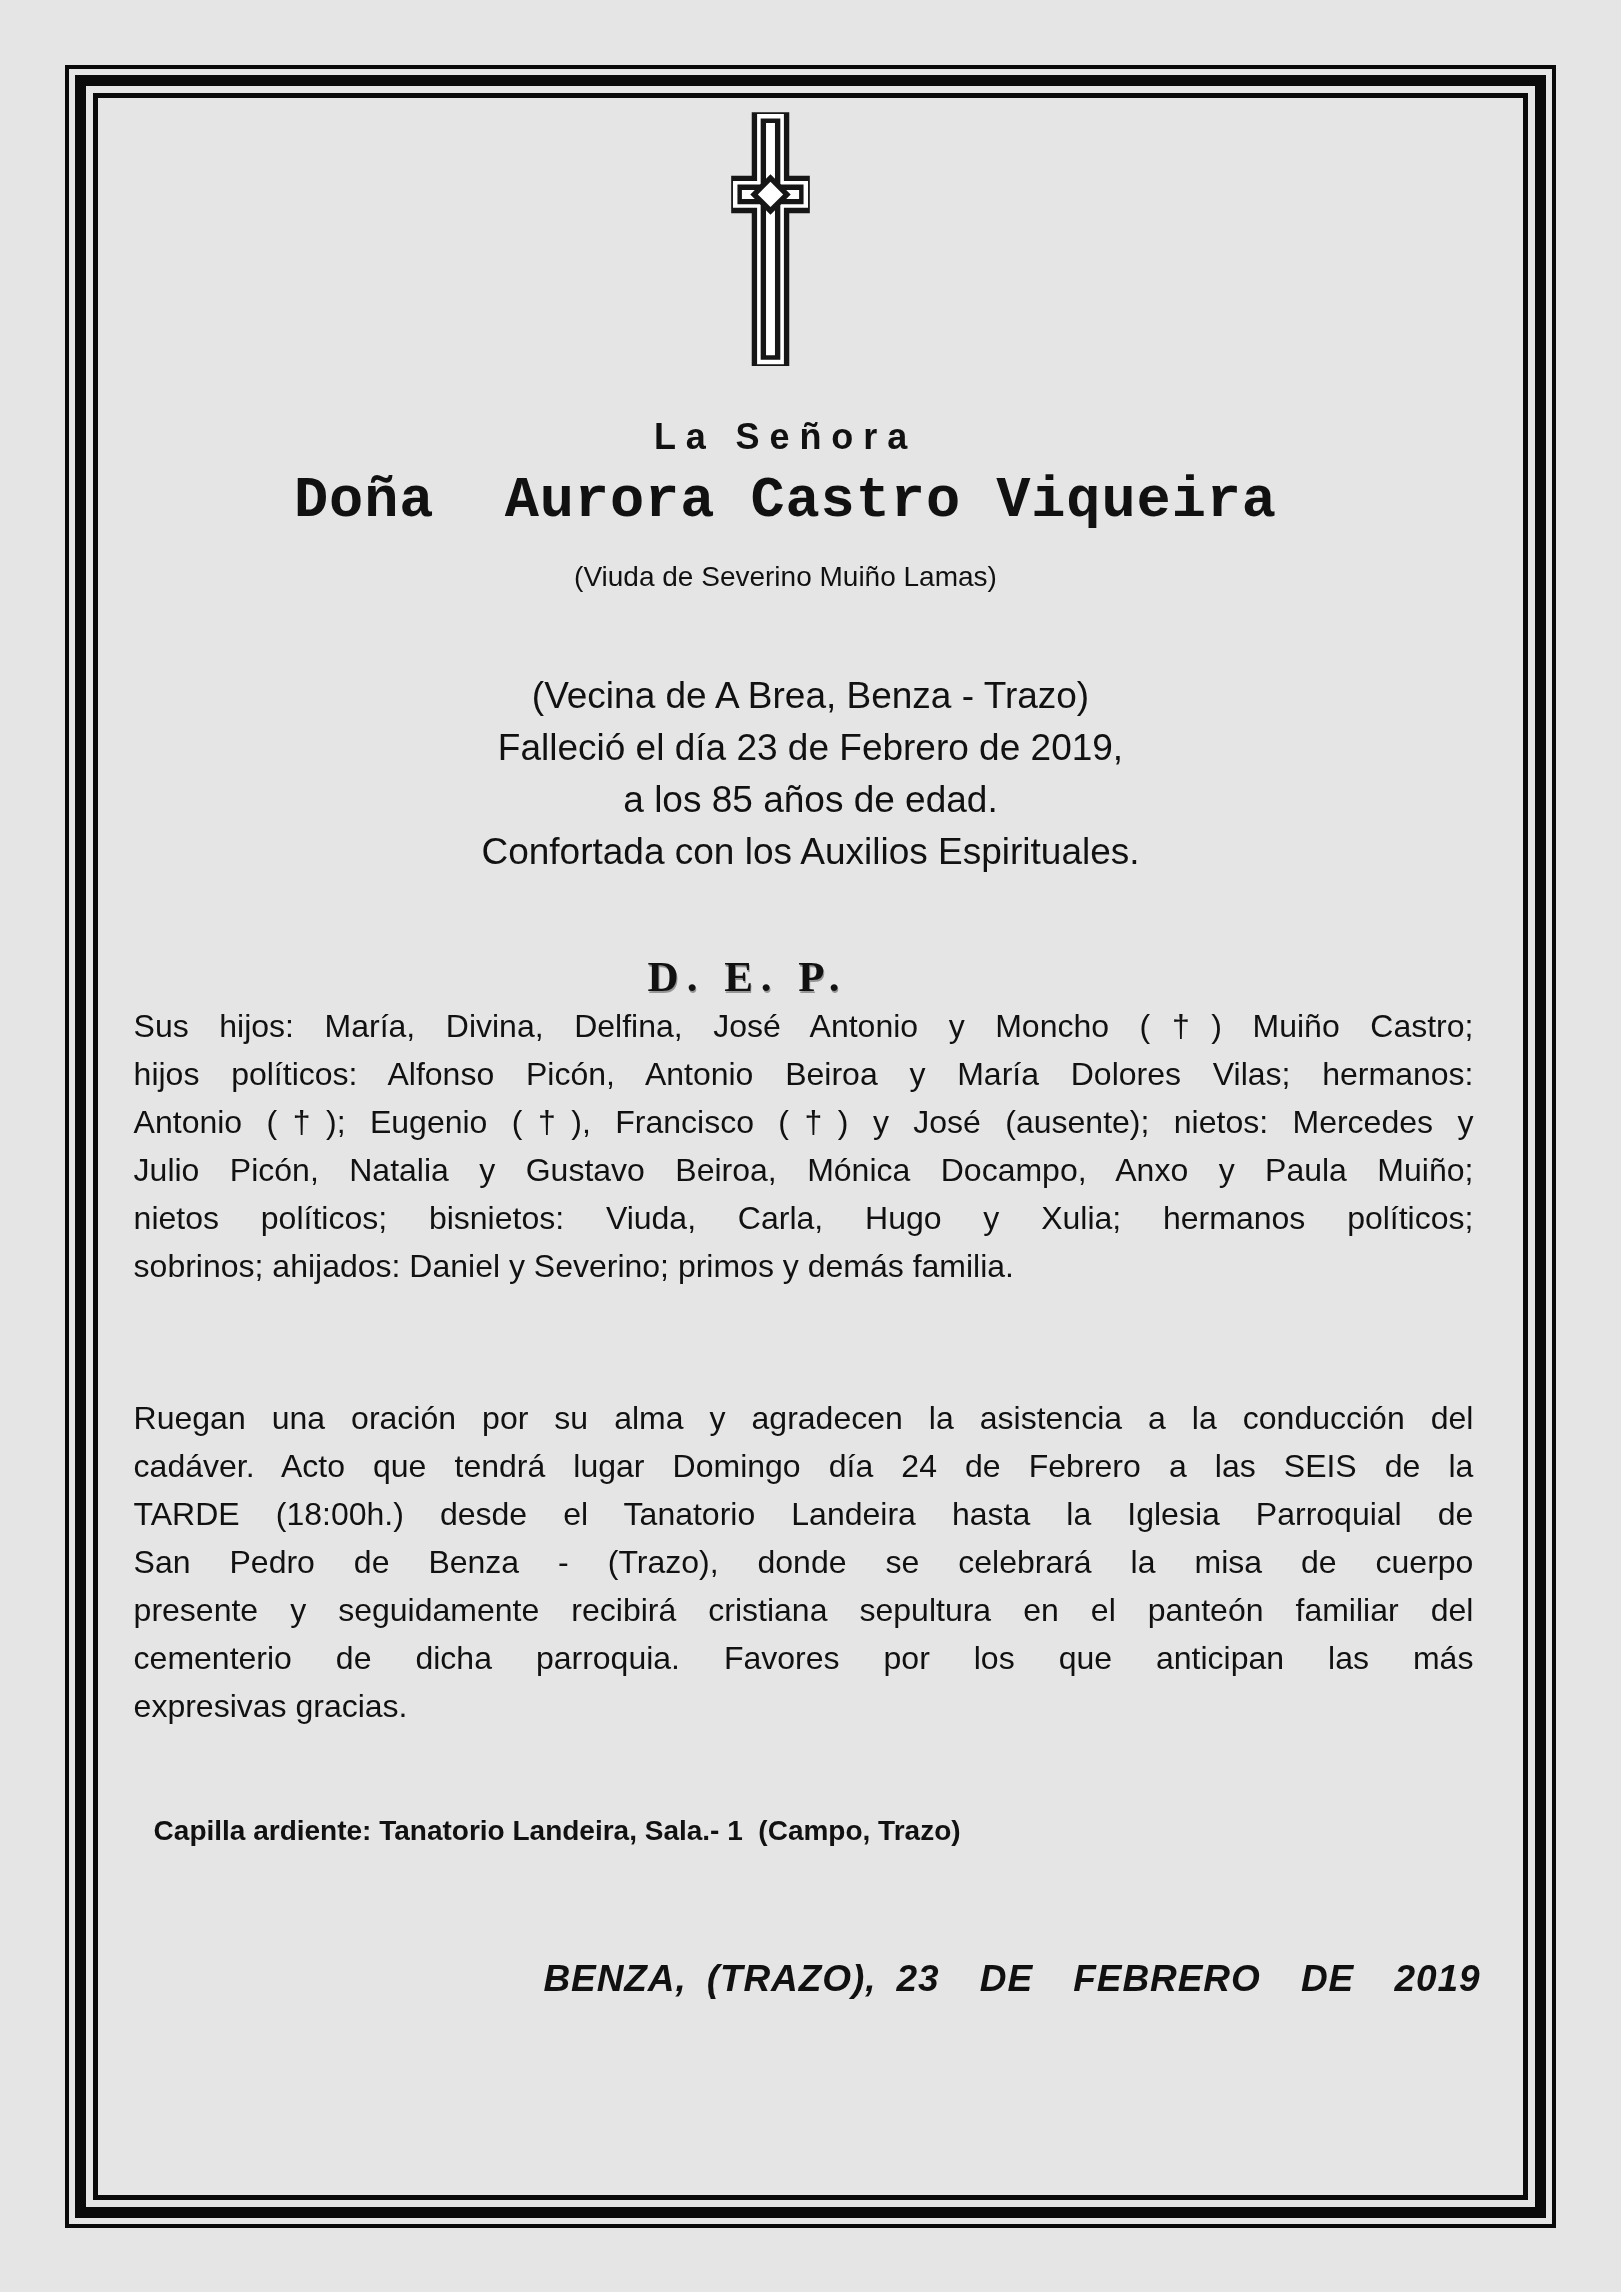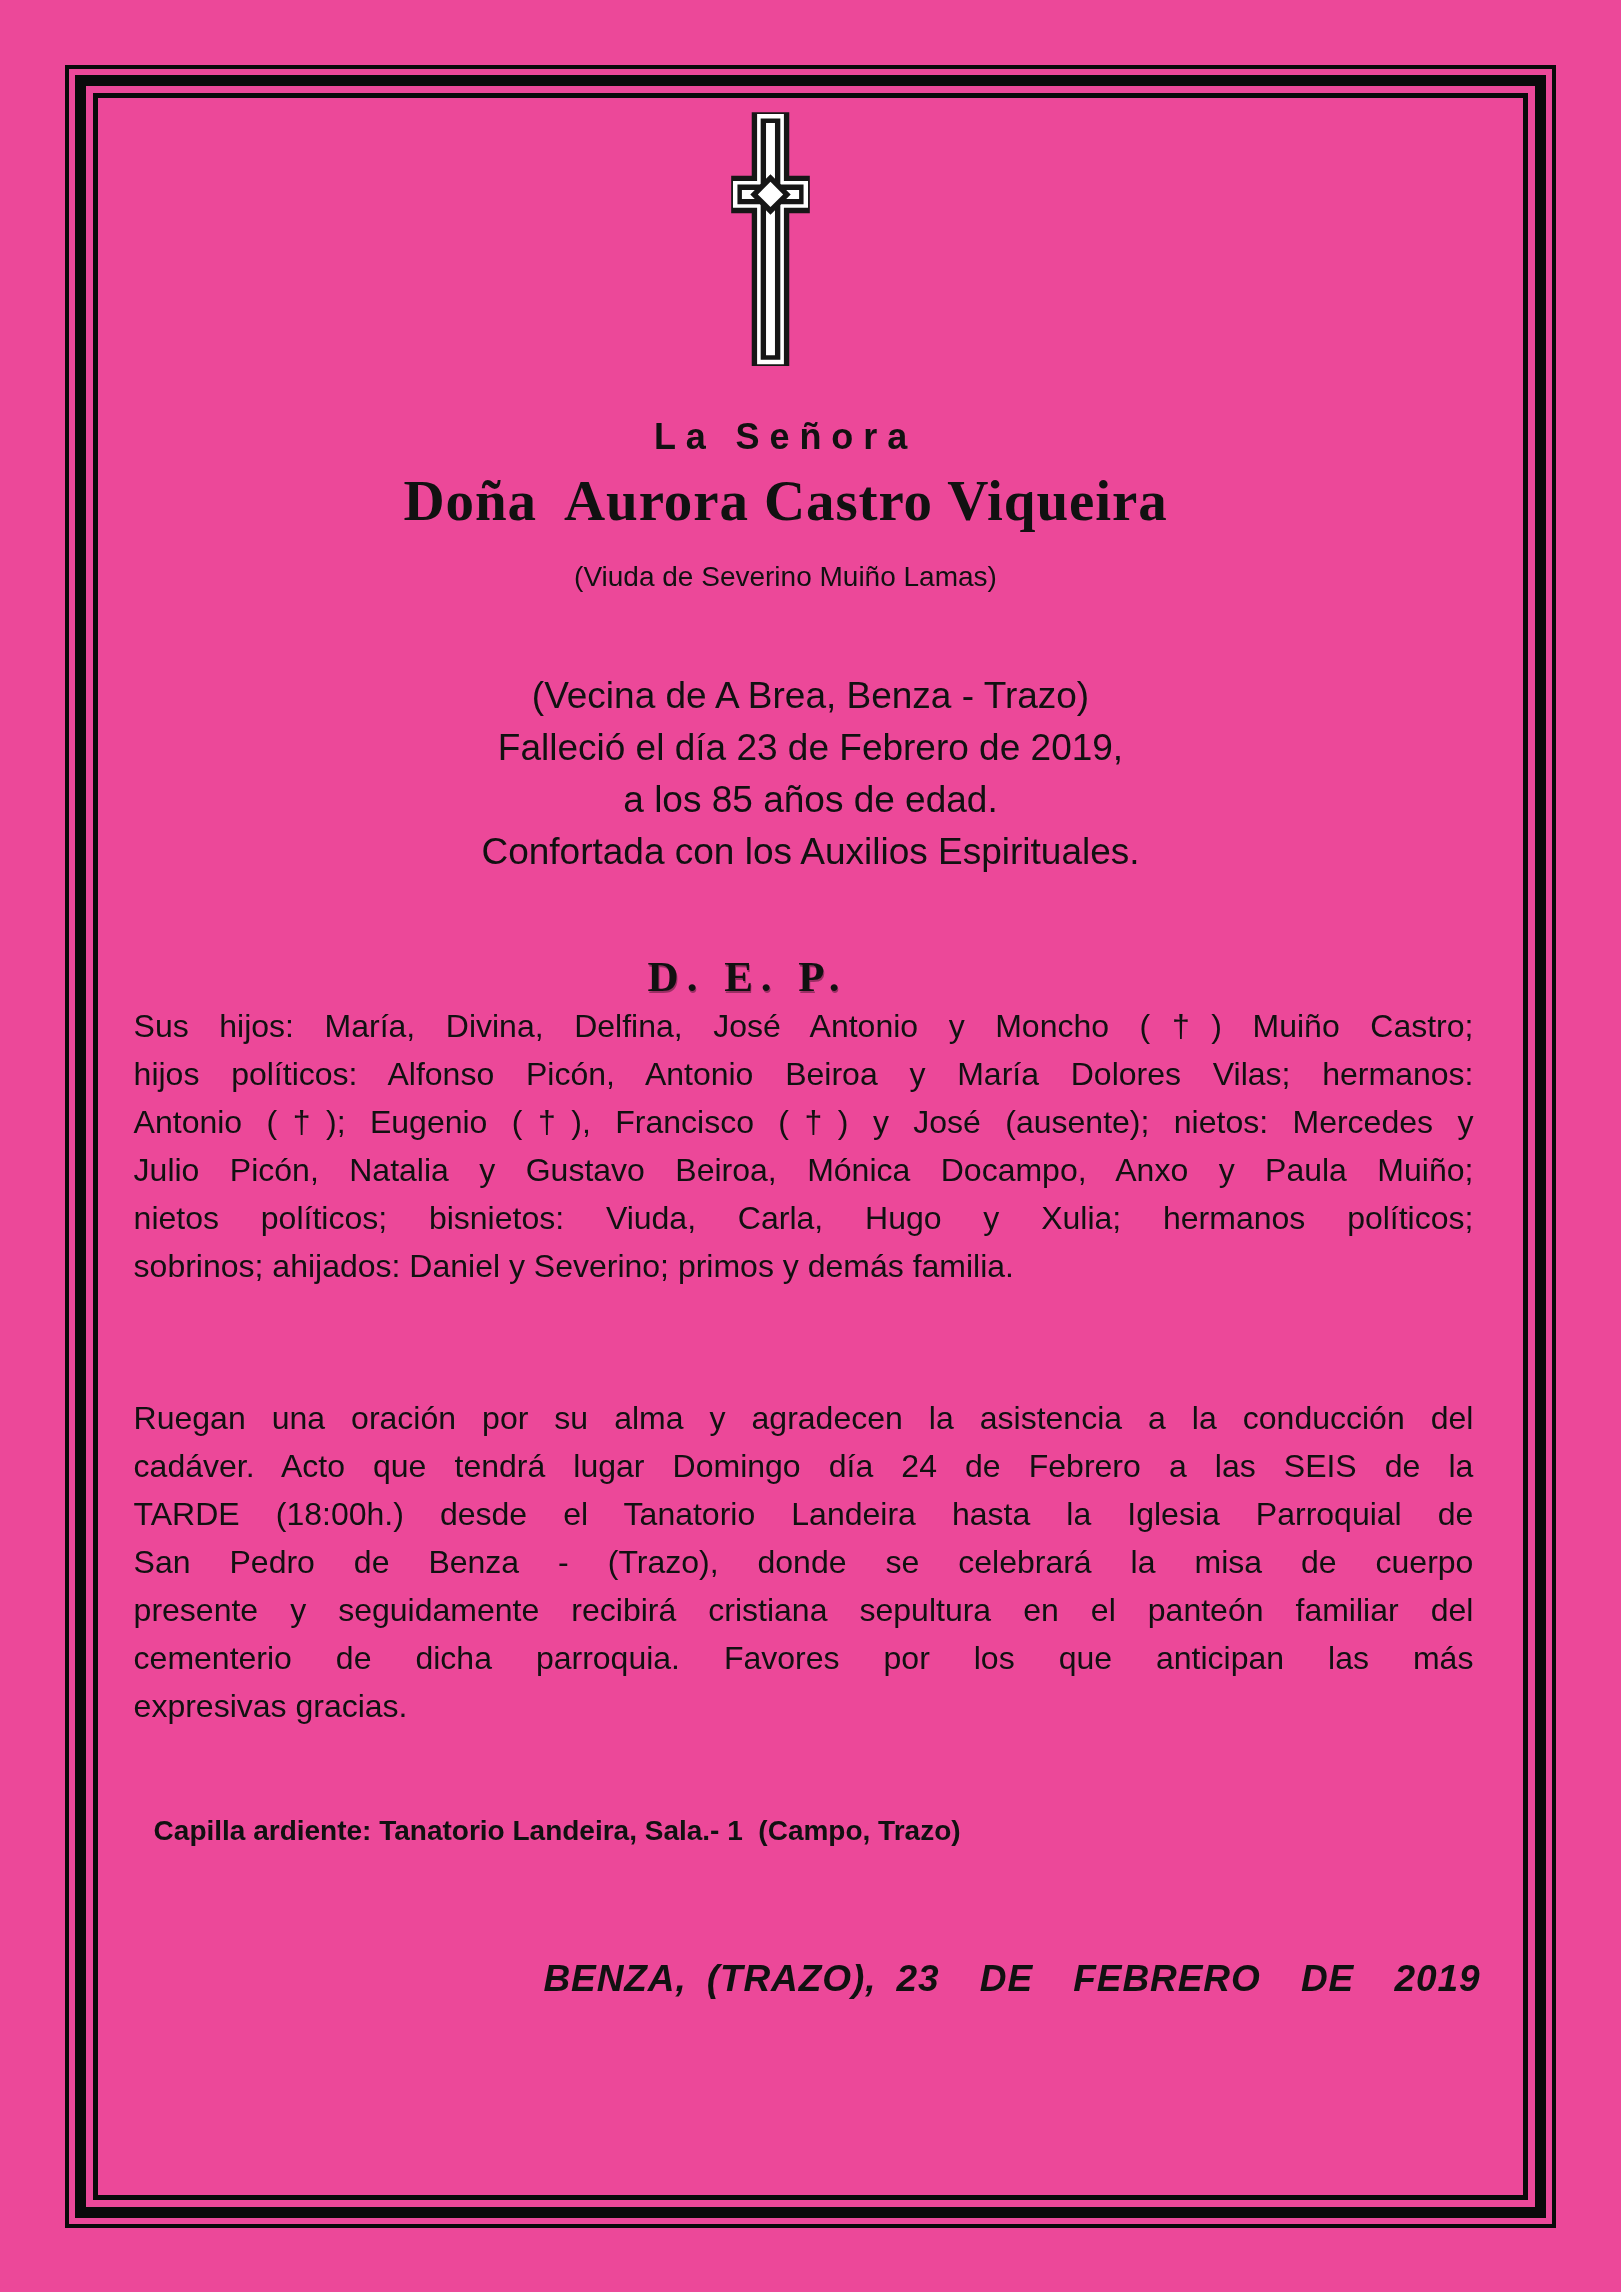--- a/index.html
+++ b/index.html
@@ -1,32 +1,32 @@
 <!DOCTYPE html>
 <html style="font-size:14.3px"><head>
 <meta charset="utf-8">
 <style>
   html,body{margin:0;padding:0;background:#ffffff;}
-  .page{position:relative;width:1621px;height:2293px;background:#ec4899;overflow:hidden;
+  .page{position:relative;width:1621px;height:2293px;background:#e5e5e5;overflow:hidden;
         font-family:"Liberation Sans", sans-serif;color:#111;}
   
   .frame-outer{position:absolute;left:65px;top:65px;right:65px;bottom:65px;
                border:4.5px solid #0a0a0a;padding:6.3px;box-sizing:border-box;}
   .frame-mid{border:11.6px solid #0a0a0a;padding:6.3px;height:100%;box-sizing:border-box;}
   .frame-inner{border:5.4px solid #0a0a0a;height:100%;box-sizing:border-box;position:relative;}
   .content{position:absolute;inset:0;}
 
   .cross-wrap{margin-top:3.6px;height:279px;text-align:center;
               position:relative;left:-40px;}
   .cross-wrap svg{display:inline-block;}
 
   .header{position:relative;left:-25px;text-align:center;}
   .honorific{margin-top:35px;font-size:36px;line-height:43px;font-weight:bold;
              letter-spacing:9.9px;}
-  .deceased{margin-top:9px;font-family:Liberation Serif, serif;font-weight:bold;
+  .deceased{margin-top:9px;font-family:Liberation Mono, monospace;font-weight:bold;
             font-size:57px;line-height:68px;white-space:pre-wrap;letter-spacing:0.9px;}
   .widow{margin-top:18px;font-size:28px;line-height:48px;}
 
   .infoblock{margin-top:69px;text-align:center;font-size:37px;line-height:52px;}
 
   .dep{margin-top:74px;text-align:center;position:relative;left:-63px;
        font-family:"Liberation Serif", serif;font-weight:bold;font-size:43px;
        line-height:50px;letter-spacing:8px;text-shadow:0.9px 1.8px 0 rgba(0,0,0,0.35);}
 
   .paracol{padding:0 50px 0 36px;font-size:32px;line-height:48px;}

